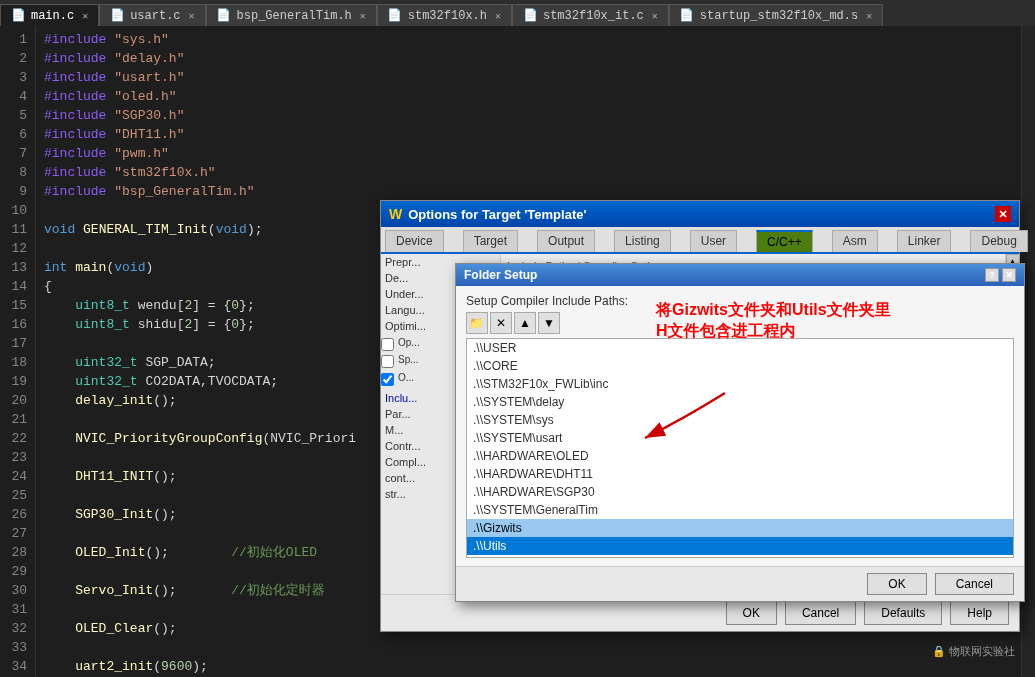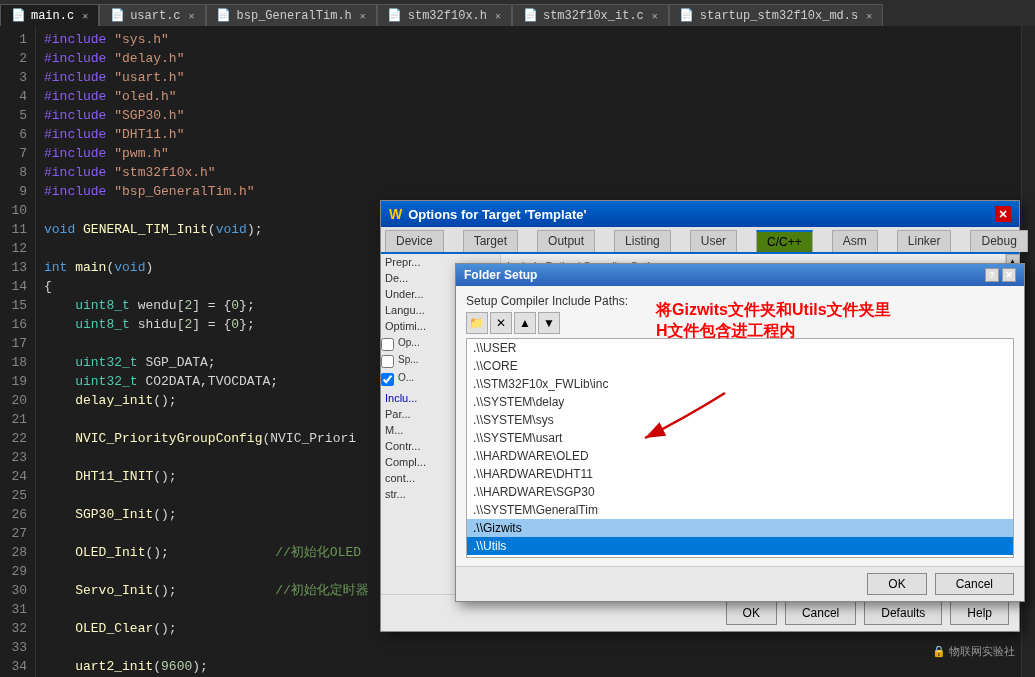--- a/index.html
+++ b/index.html
@@ -75,21 +75,21 @@
       padding: 4px 8px;
       font-size: 13px;
       line-height: 19px;
       color: #d4d4d4;
       overflow: hidden;
     }
     .code-line { white-space: pre; }
     .kw { color: #569cd6; }
     .fn { color: #fef9c3; }
     .num { color: #b5cea8; }
-    .cmt { color: #6a9955; margin-left: 44px; }
+    .cmt { color: #6a9955; }
     .inc-str { color: #ce9178; }
     .type { color: #4ec9b0; }
     .pp { color: #8b5cf6; }
 
     
     .scrollbar-right {
       width: 14px;
       background: #252526;
       border-left: 1px solid #333;
     }

